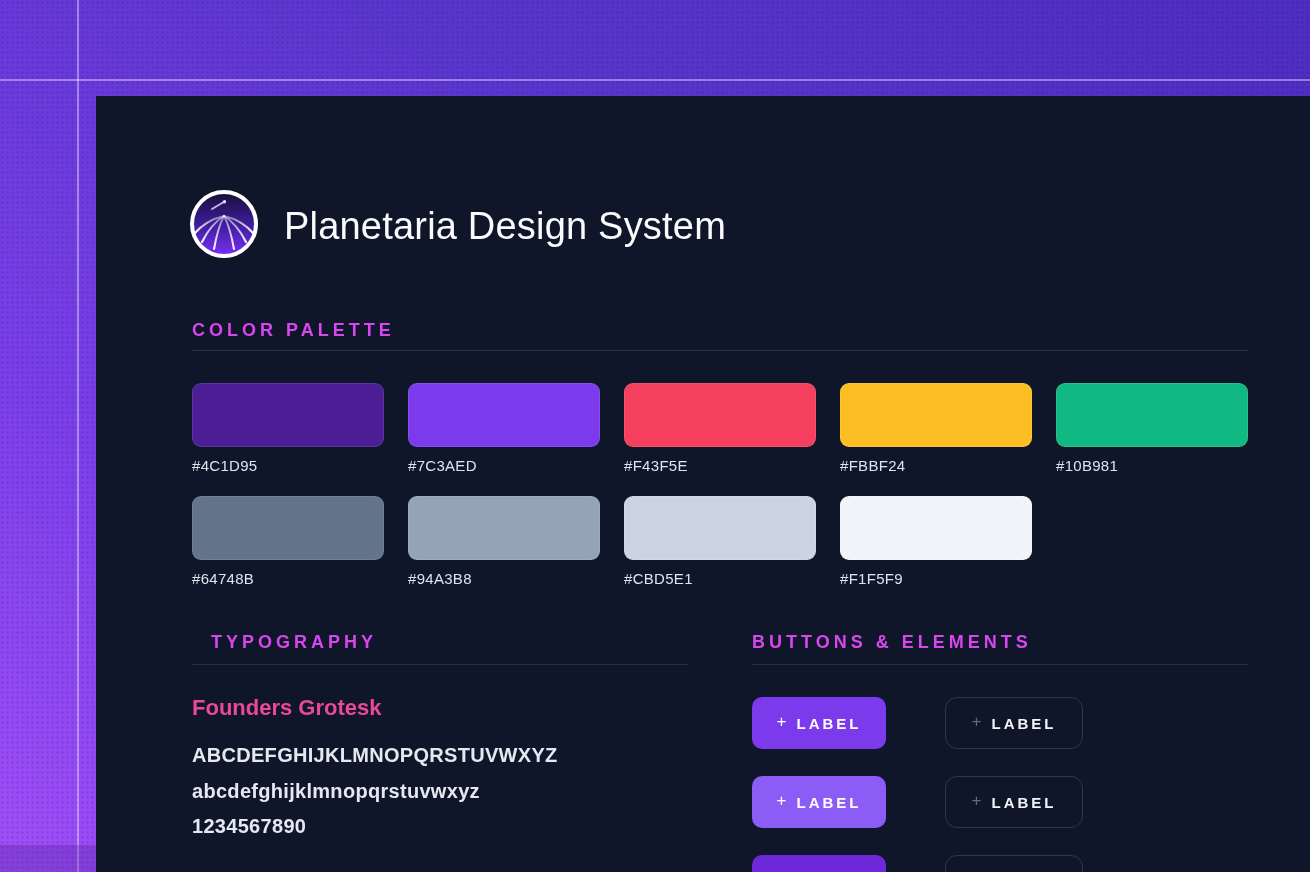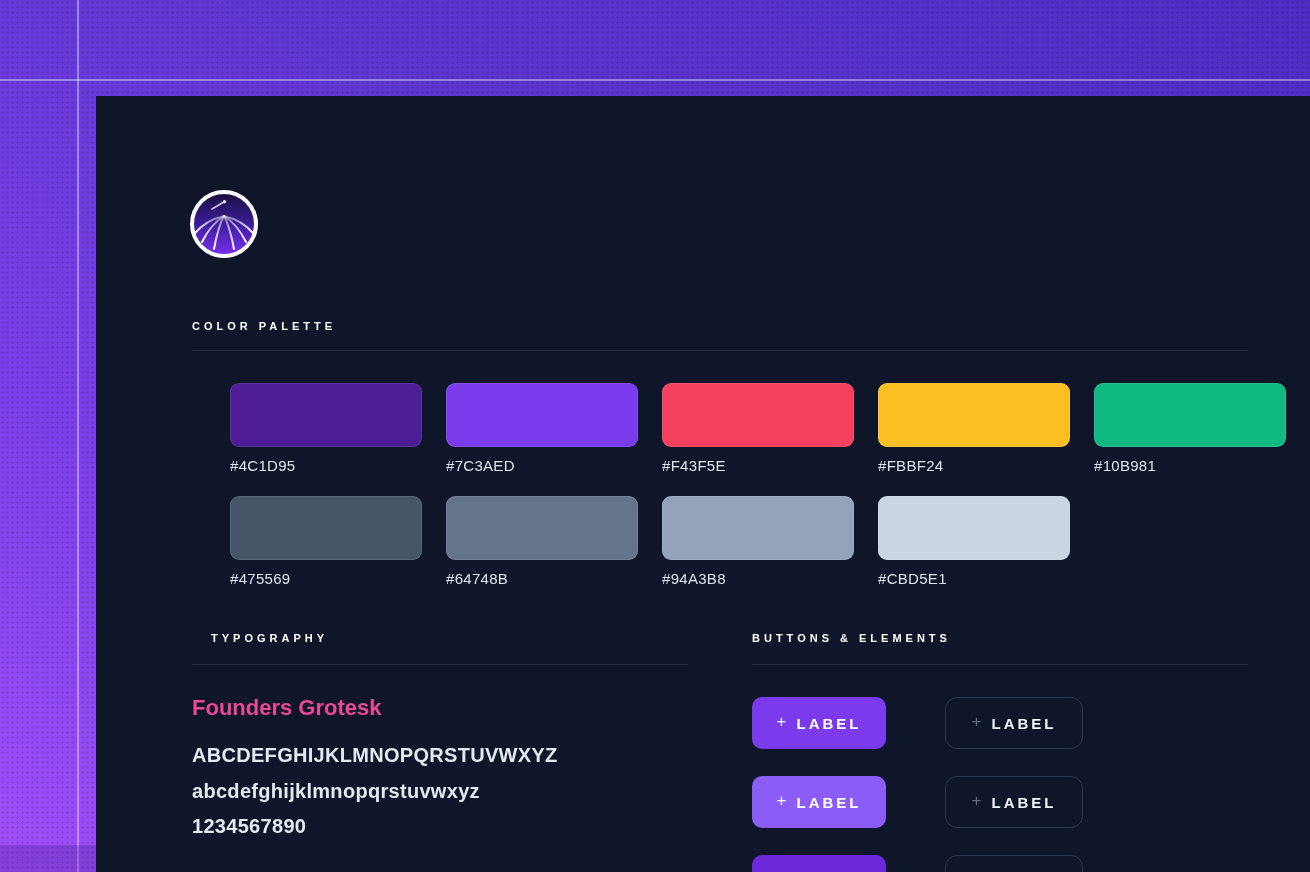--- a/index.html
+++ b/index.html
@@ -37,30 +37,30 @@
   
   .logo { position: absolute; left: 93px; top: 93px; width: 70px; height: 70px; }
   .page-title {
     position: absolute; left: 188px; top: 106px; height: 48px; line-height: 48px;
     font-size: 38px; font-weight: 500; color: #F8FAFC; letter-spacing: 0.2px;
     white-space: nowrap;
   }
 
   
   .section-heading {
-    position: absolute; font-size: 11px; font-weight: 700;
-    letter-spacing: 4px; color: #ffffff; white-space: nowrap;
+    position: absolute; font-size: 18px; font-weight: 700;
+    letter-spacing: 4px; color: #d946ef; white-space: nowrap;
   }
   .divider { position: absolute; height: 1px; background: #273043; }
 
   
   .swatch-grid {
     position: absolute; left: 96px; top: 287px;
     display: grid; grid-template-columns: repeat(5, 192px);
-    column-gap: 24px; row-gap: 22px; margin-left: 38px;
+    column-gap: 24px; row-gap: 22px;
   }
   .swatch {
     width: 192px; height: 64px; border-radius: 9px;
     box-shadow: inset 0 0 0 1px rgba(255,255,255,0.10);
   }
   .swatch-label {
     margin-top: 10px; font-size: 15px; color: #DDE4EE; letter-spacing: 0.3px;
   }
 
   
@@ -123,20 +123,21 @@
         <path d="M35 27 Q29 38 25 60"></path>
         <path d="M35 27 L35 64"></path>
         <path d="M35 27 Q41 38 45 60"></path>
         <path d="M35 27 Q48 35 57 53"></path>
         <path d="M35 27 Q53 31 65 45"></path>
       </g>
       <line x1="23" y1="20" x2="34" y2="13.5" stroke="#C9B8F5" stroke-width="1.8" stroke-linecap="round"></line>
       <circle cx="35.5" cy="12.8" r="1.7" fill="#E9DFFC"></circle>
     </svg>
   </div>
+  <div class="page-title">Planetaria Design System</div>
 
   <div class="section-heading" style="left:96px; top:224px;">COLOR PALETTE</div>
   <div class="divider" style="left:96px; top:254px; width:1056px;"></div>
 
   <div class="swatch-grid">
     <div class="swatch-cell">
       <div class="swatch" style="background: rgb(76, 29, 149);"></div>
       <div class="swatch-label">#4C1D95</div>
     </div>
     <div class="swatch-cell">
@@ -149,34 +150,34 @@
     </div>
     <div class="swatch-cell">
       <div class="swatch" style="background: rgb(251, 191, 36);"></div>
       <div class="swatch-label">#FBBF24</div>
     </div>
     <div class="swatch-cell">
       <div class="swatch" style="background: rgb(16, 185, 129);"></div>
       <div class="swatch-label">#10B981</div>
     </div>
     <div class="swatch-cell">
-      <div class="swatch" style="background: rgb(71, 85, 105);"></div>
-      <div class="swatch-label">#475569</div>
-    </div>
-    <div class="swatch-cell">
       <div class="swatch" style="background: rgb(100, 116, 139);"></div>
       <div class="swatch-label">#64748B</div>
     </div>
     <div class="swatch-cell">
       <div class="swatch" style="background: rgb(148, 163, 184);"></div>
       <div class="swatch-label">#94A3B8</div>
     </div>
     <div class="swatch-cell">
       <div class="swatch" style="background: rgb(203, 213, 225);"></div>
       <div class="swatch-label">#CBD5E1</div>
+    </div>
+    <div class="swatch-cell">
+      <div class="swatch" style="background: rgb(241, 245, 249);"></div>
+      <div class="swatch-label">#F1F5F9</div>
     </div>
   </div>
 
   <div class="section-heading" style="left:96px; top:536px;margin-left:19px;">TYPOGRAPHY</div>
   <div class="divider" style="left:96px; top:568px; width:496px;"></div>
   <div class="font-name">Founders Grotesk</div>
   <div class="type-line type-upper">ABCDEFGHIJKLMNOPQRSTUVWXYZ</div>
   <div class="type-line type-lower">abcdefghijklmnopqrstuvwxyz</div>
   <div class="type-line type-nums">1234567890</div>
 

